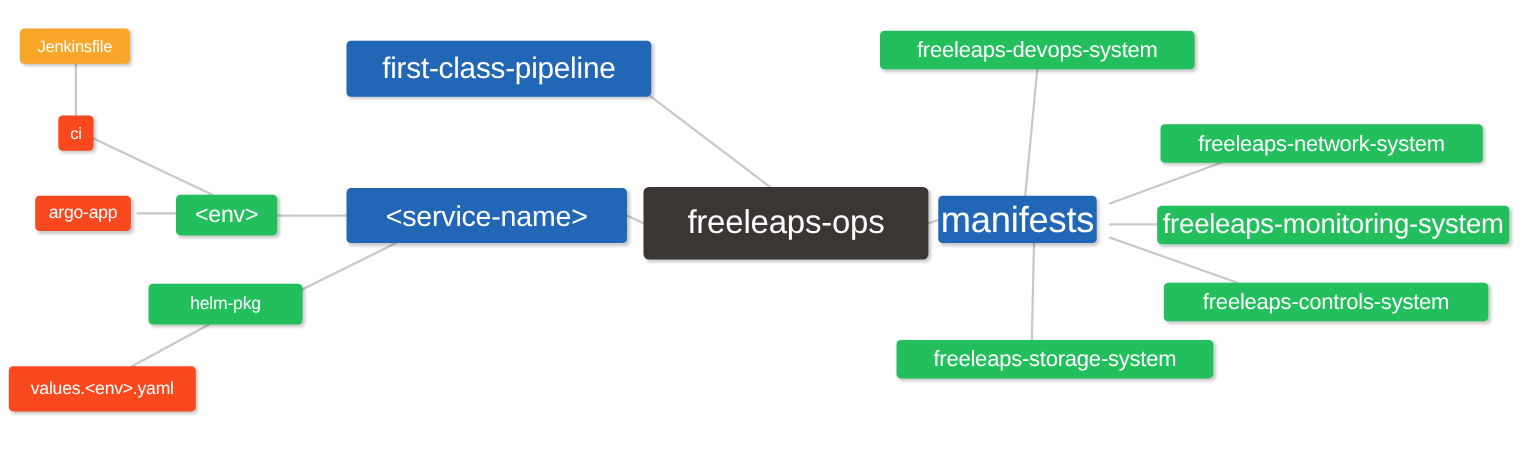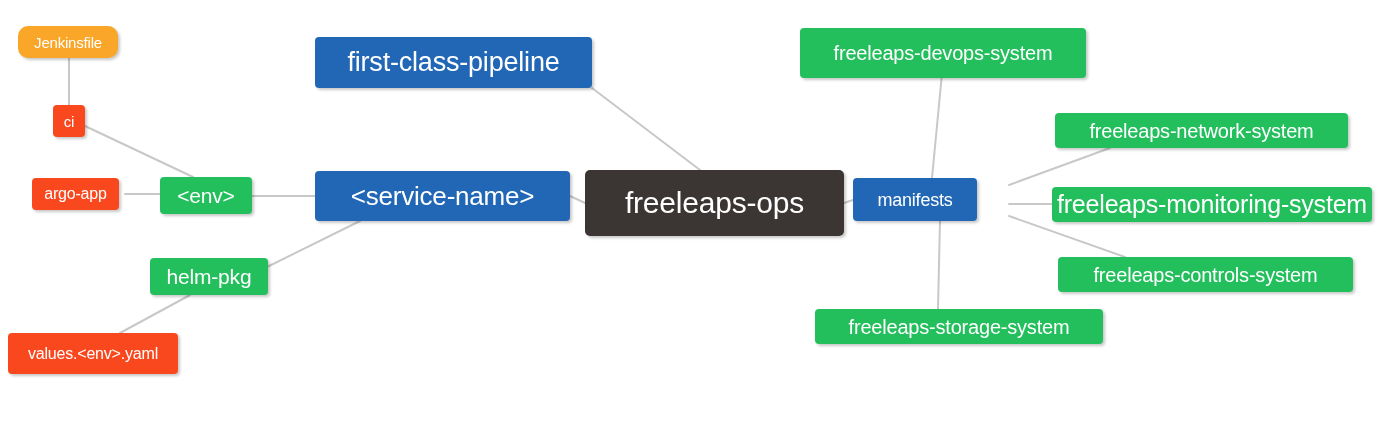--- a/index.html
+++ b/index.html
@@ -45,21 +45,20 @@
     border-radius: 5px;
   }
   .node.blue {
     background: #2167b5;
   }
   .node.green {
     background: #23bf5d;
   }
   .node.orange {
     background: #f9a629;
-    border-radius: 10px;
   }
   .node.red {
     background: #f9481e;
   }
 </style>
 </head>
 <body>
 
 <div id="mindmap">
   <svg id="edge-layer" viewBox="0 0 1390 421" xmlns="http://www.w3.org/2000/svg">
@@ -75,26 +74,26 @@
       <line x1="932" y1="178" x2="943" y2="63" stroke="#c8c8c8" stroke-width="2" stroke-linecap="round"></line>
       <line x1="1009" y1="185" x2="1110" y2="148" stroke="#c8c8c8" stroke-width="2" stroke-linecap="round"></line>
       <line x1="1009" y1="204" x2="1052" y2="204" stroke="#c8c8c8" stroke-width="2" stroke-linecap="round"></line>
       <line x1="1009" y1="216" x2="1125" y2="257" stroke="#c8c8c8" stroke-width="2" stroke-linecap="round"></line>
       <line x1="940" y1="221" x2="938" y2="309" stroke="#c8c8c8" stroke-width="2" stroke-linecap="round"></line>
     </svg>
   <div id="node-layer">
       <div class="node root" style="left: 585px; top: 170px; width: 259px; height: 66px; font-size: 30px;">freeleaps-ops</div>
       <div class="node blue" style="left: 315px; top: 171px; width: 255px; height: 50px; font-size: 26px;">&lt;service-name&gt;</div>
       <div class="node blue" style="left: 315px; top: 37px; width: 277px; height: 51px; font-size: 27px;">first-class-pipeline</div>
-      <div class="node blue" style="left: 853px; top: 178px; width: 124px; height: 43px; font-size: 18px;">manifests</div>
+      <div class="node blue" style="left: 853px; top: 178px; width: 144px; height: 43px; font-size: 33px;">manifests</div>
       <div class="node green" style="left: 160px; top: 177px; width: 92px; height: 37px; font-size: 21px;">&lt;env&gt;</div>
-      <div class="node green" style="left: 150px; top: 258px; width: 118px; height: 37px; font-size: 21px;">helm-pkg</div>
+      <div class="node green" style="left: 135px; top: 258px; width: 140px; height: 37px; font-size: 16px;">helm-pkg</div>
       <div class="node orange" style="left: 18px; top: 26px; width: 100px; height: 32px; font-size: 15px;">Jenkinsfile</div>
       <div class="node red" style="left: 53px; top: 105px; width: 32px; height: 32px; font-size: 15px;">ci</div>
       <div class="node red" style="left: 32px; top: 178px; width: 87px; height: 32px; font-size: 16px;">argo-app</div>
       <div class="node red" style="left: 8px; top: 333px; width: 170px; height: 41px; font-size: 16px;">values.&lt;env&gt;.yaml</div>
-      <div class="node green" style="left: 800px; top: 28px; width: 286px; height: 50px; font-size: 20px;">freeleaps-devops-system</div>
+      <div class="node green" style="left: 800px; top: 28px; width: 286px; height: 35px; font-size: 20px;">freeleaps-devops-system</div>
       <div class="node green" style="left: 1055px; top: 113px; width: 293px; height: 35px; font-size: 20px;">freeleaps-network-system</div>
       <div class="node green" style="left: 1052px; top: 187px; width: 320px; height: 35px; font-size: 25px;">freeleaps-monitoring-system</div>
       <div class="node green" style="left: 1058px; top: 257px; width: 295px; height: 35px; font-size: 20px;">freeleaps-controls-system</div>
       <div class="node green" style="left: 815px; top: 309px; width: 288px; height: 35px; font-size: 20px;">freeleaps-storage-system</div>
     </div>
 </div>
 
 </body></html>

